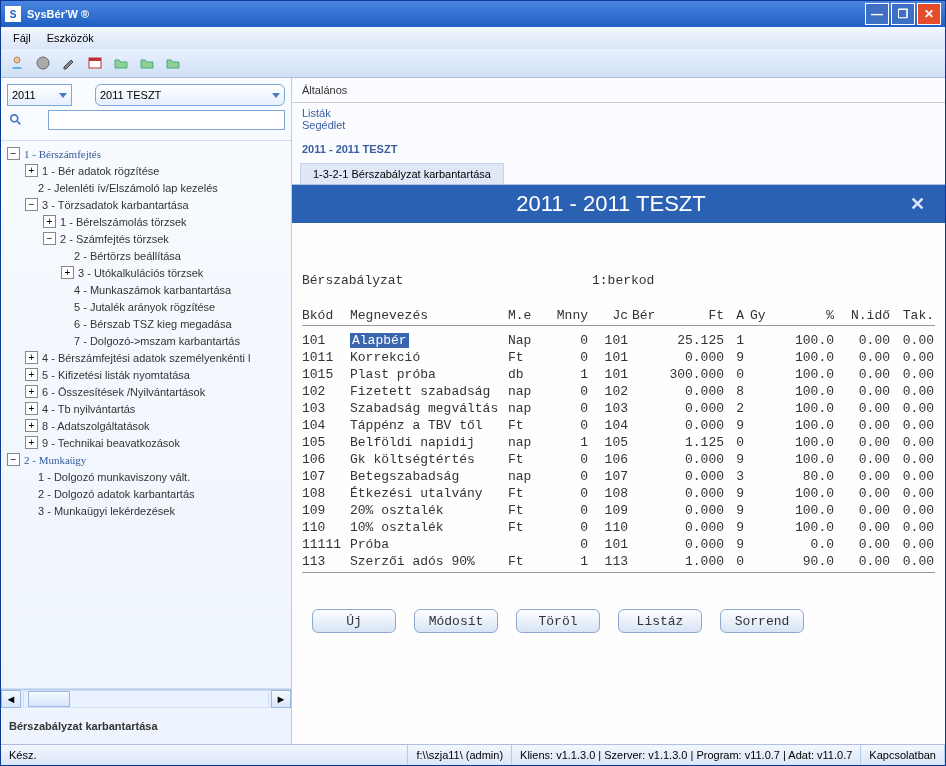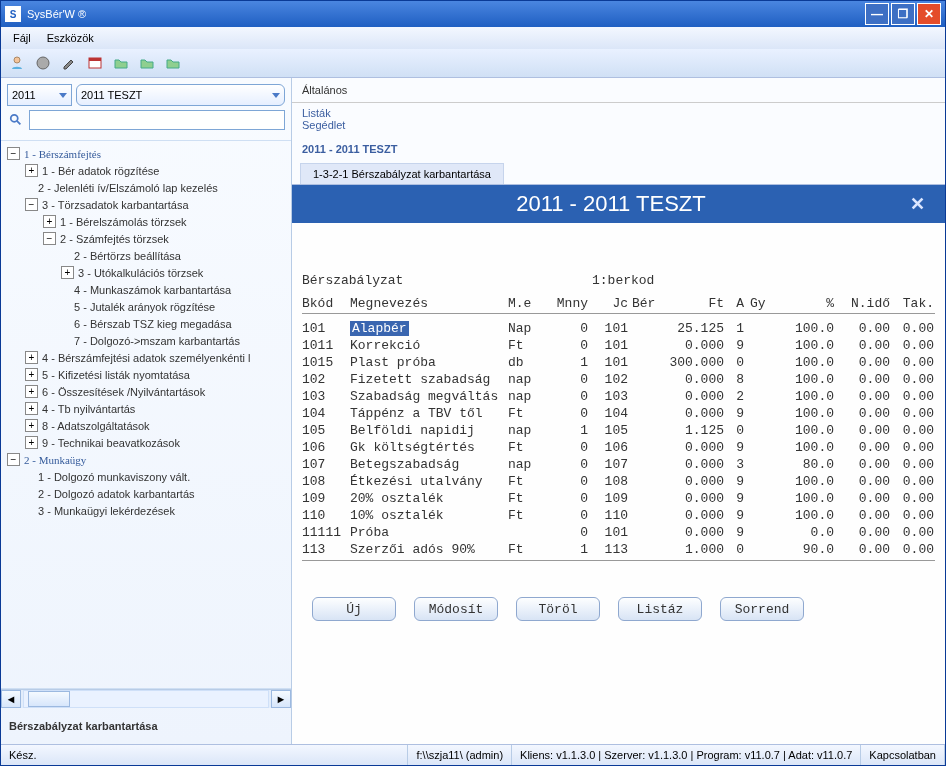--- a/index.html
+++ b/index.html
@@ -1,30 +1,30 @@
 <!DOCTYPE html>
 <html><head>
 <meta charset="utf-8">
 <style>
 html,body{margin:0;padding:0;font-family:Tahoma,Arial,sans-serif;font-size:11px;background:#fff;}
 .window-frame{width:946px;height:766px;box-sizing:border-box;background:#e0e8f8;border:1px solid #0a3a96;display:flex;flex-direction:column;}
 .titlebar{height:26px;background:linear-gradient(#4a86e0,#1f5fc2);color:#fff;display:flex;align-items:center;padding:0 4px;}
 .titlebar .app-icon{width:16px;height:16px;background:#fff;margin-right:6px;display:flex;align-items:center;justify-content:center;color:#1f5fc2;font-weight:bold;font-size:10px;}
-.titlebar .title{flex:1;font-weight:normal;}
+.titlebar .title{flex:1;font-weight:bold;}
 .titlebar .win-btn{width:22px;height:20px;margin-left:2px;border:1px solid #fff;background:#3d6fc4;color:#fff;display:flex;align-items:center;justify-content:center;font-weight:bold;font-size:12px;cursor:pointer;}
 .titlebar .win-close{background:#e44c2a;}
 .menubar{height:22px;background:linear-gradient(#f3f7ff,#dbe6f8);display:flex;align-items:center;padding:0 4px;}
 .menubar .menu-item{padding:2px 8px;cursor:pointer;}
 .toolbar{height:28px;background:linear-gradient(#e9f1ff,#d0e0f5);display:flex;align-items:center;padding:0 4px;border-bottom:1px solid #aebfe0;}
 .toolbar .tb-btn{width:22px;height:22px;margin-right:2px;display:flex;align-items:center;justify-content:center;cursor:pointer;border:1px solid transparent;}
 .tb-btn svg{width:16px;height:16px;}
 .main-area{flex:1;display:flex;overflow:hidden;}
 .sidebar{width:290px;background:linear-gradient(#f8fbff,#eef4fd);border-right:1px solid #b8cce6;display:flex;flex-direction:column;}
 .sidebar-top{padding:6px;}
-.sidebar-top .row{display:flex;align-items:center;margin-bottom:4px;}
+.sidebar-top .row{display:flex;align-items:center;margin-bottom:4px;gap:19px;}
 .dropdown{border:1px solid #7ea6d6;background:linear-gradient(#fff,#e6efff);height:20px;display:flex;align-items:center;justify-content:space-between;padding:0 4px;cursor:pointer;}
 .dropdown .arrow{width:0;height:0;border-left:4px solid transparent;border-right:4px solid transparent;border-top:5px solid #4b7ac7;}
 .year-dd{width:55px;margin-right:4px;}
 .name-dd{flex:1;border-radius:6px;}
 .search-icon{width:18px;height:18px;margin-right:4px;display:flex;align-items:center;justify-content:center;}
 .search-input{flex:1;height:18px;border:1px solid #7ea6d6;padding:0 3px;font-size:11px;}
 .tree{flex:1;overflow:auto;padding:4px 2px;border-top:1px solid #cfdff3;border-bottom:1px solid #cfdff3;}
 .tree-node{white-space:nowrap;}
 .tree-row{display:flex;align-items:center;height:17px;cursor:pointer;}
 .tree-toggle{width:11px;height:11px;border:1px solid #888;background:#fff;display:inline-flex;align-items:center;justify-content:center;font-size:10px;line-height:1;margin-right:4px;cursor:pointer;}
@@ -42,21 +42,21 @@
 .nav-panel .nav-links{padding:4px 10px;}
 .nav-panel .nav-link{color:#3b5ea0;cursor:pointer;padding:0px 0;}
 .nav-panel .nav-sub{padding:8px 10px;font-weight:bold;color:#3b5ea0;}
 .nav-panel .nav-tab{display:inline-block;padding:4px 12px;margin:0 0 0 6px;background:#e0e8f8;border:1px solid #c6d4ec;border-bottom:none;cursor:pointer;}
 .nav-tabbar{padding-left:2px;}
 .form-title{background:#2b61b2;color:#fff;font-size:22px;text-align:center;padding:6px 20px;font-family:Arial,sans-serif;display:flex;align-items:center;}
 .form-title .ft-text{flex:1;}
 .form-title .ft-close{cursor:pointer;color:#dbe6ff;font-size:18px;font-weight:bold;}
 .form-body{flex:1;background:#fefefe;overflow:auto;padding:20px 10px;font-family:"Courier New",monospace;font-size:13px;color:#333;}
 .hdr-row{display:flex;margin-top:30px;}
-.table{margin-top:8px;}
+.table{margin-top:20px;}
 .th-row{border-bottom:1px solid #999;padding-bottom:2px;margin-bottom:6px;display:flex;}
 .tb-row{display:flex;height:17px;align-items:center;}
 .c-bkod{width:48px;text-align:left;}
 .c-meg{width:158px;text-align:left;white-space:nowrap;overflow:hidden;}
 .c-me{width:48px;text-align:left;}
 .c-mnny{width:32px;text-align:right;}
 .c-jc{width:40px;text-align:right;padding-right:4px;}
 .c-ber{width:22px;text-align:left;}
 .c-ft{width:70px;text-align:right;}
 .c-a{width:20px;text-align:right;}

